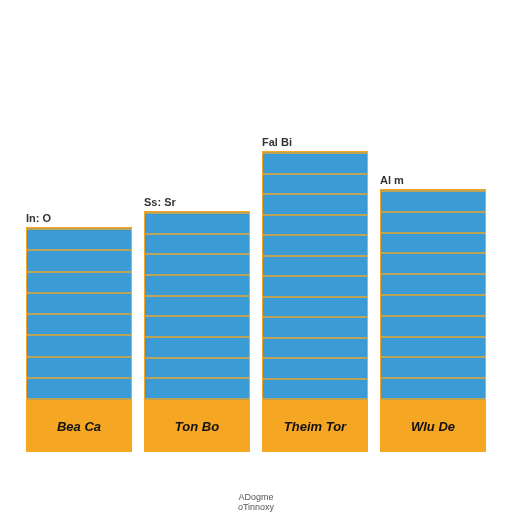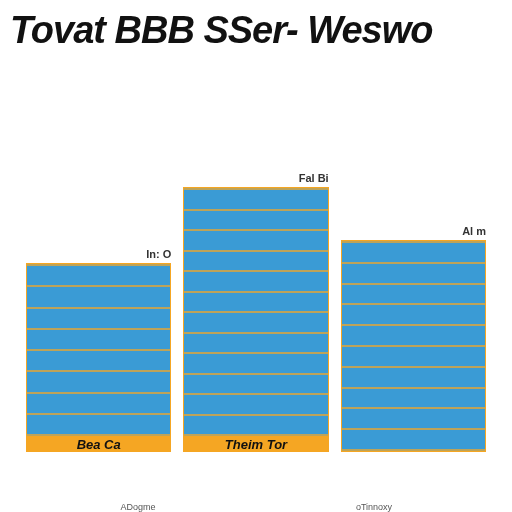--- a/index.html
+++ b/index.html
@@ -43,21 +43,21 @@
       right: 20px;
       bottom: 60px;
       display: flex;
       align-items: flex-end;
       justify-content: space-around;
     }
 
     .bar-group {
       display: flex;
       flex-direction: column;
-      align-items: flex-end;
+      align-items: flex-start;
       flex: 1;
       margin: 0 6px;
     }
 
     .bar-label-top {
       font-size: 11px;
       font-weight: 700;
       color: #333;
       margin-bottom: 3px;
       text-align: center;
@@ -77,54 +77,53 @@
       width: 100%;
       height: 2px;
       background: #f5a623;
       opacity: 0.7;
     }
 
     .bar-footer {
       width: 100%;
       background: #f5a623;
       text-align: center;
-      padding: 0 2px;
+      padding: 18px 2px;
       position: relative;
-      margin-left: 10px;
     }
 
     .bar-footer-label {
       font-size: 13px;
       font-weight: 900;
       color: #111;
       font-style: italic;
     }
 
     .chart-labels-area {
       position: absolute;
       bottom: 0;
       left: 20px;
       right: 20px;
       display: flex;
       justify-content: center;
+      flex-direction: column;
     }
 
     .chart-bottom-label {
       flex: 1;
       text-align: center;
       font-size: 9px;
       color: #555;
       margin: 0 6px;
     }
   </style>
 </head>
 <body>
 
 <div class="title-area">
-  <div class="main-title">Tovat BBB SSer- Weswo</div>
 </div>
 
 <div class="chart-area" id="chart-container">
 <div class="bar-group">
       <div class="bar-label-top">In: O</div>
       <div class="bar" style="height:174px; display:flex; flex-direction:column; justify-content:space-between; gap:0;">
         <div class="bar-stripe"></div>
         <div class="bar-stripe"></div>
         <div class="bar-stripe"></div>
         <div class="bar-stripe"></div>
@@ -132,20 +131,38 @@
         <div class="bar-stripe"></div>
         <div class="bar-stripe"></div>
         <div class="bar-stripe"></div>
         <div class="bar-stripe"></div>
       </div>
       <div class="bar-footer">
         <div class="bar-footer-label">Bea Ca</div>
       </div>
     </div>
     <div class="bar-group">
+      <div class="bar-label-top">Ss: Sr</div>
+      <div class="bar" style="height:190px; display:flex; flex-direction:column; justify-content:space-between; gap:0;">
+        <div class="bar-stripe"></div>
+        <div class="bar-stripe"></div>
+        <div class="bar-stripe"></div>
+        <div class="bar-stripe"></div>
+        <div class="bar-stripe"></div>
+        <div class="bar-stripe"></div>
+        <div class="bar-stripe"></div>
+        <div class="bar-stripe"></div>
+        <div class="bar-stripe"></div>
+        <div class="bar-stripe"></div>
+      </div>
+      <div class="bar-footer">
+        <div class="bar-footer-label">Ton Bo</div>
+      </div>
+    </div>
+    <div class="bar-group">
       <div class="bar-label-top">Fal Bi</div>
       <div class="bar" style="height:250px; display:flex; flex-direction:column; justify-content:space-between; gap:0;">
         <div class="bar-stripe"></div>
         <div class="bar-stripe"></div>
         <div class="bar-stripe"></div>
         <div class="bar-stripe"></div>
         <div class="bar-stripe"></div>
         <div class="bar-stripe"></div>
         <div class="bar-stripe"></div>
         <div class="bar-stripe"></div>
@@ -166,20 +183,23 @@
         <div class="bar-stripe"></div>
         <div class="bar-stripe"></div>
         <div class="bar-stripe"></div>
         <div class="bar-stripe"></div>
         <div class="bar-stripe"></div>
         <div class="bar-stripe"></div>
         <div class="bar-stripe"></div>
         <div class="bar-stripe"></div>
         <div class="bar-stripe"></div>
         <div class="bar-stripe"></div>
+      </div>
+      <div class="bar-footer">
+        <div class="bar-footer-label">Wlu De</div>
       </div>
     </div>
   </div>
 
 <div class="chart-labels-area" id="bottom-labels">
 <div class="chart-bottom-label">ADogme</div>
     <div class="chart-bottom-label">oTinnoxy</div>
   </div>
 
 </body></html>

